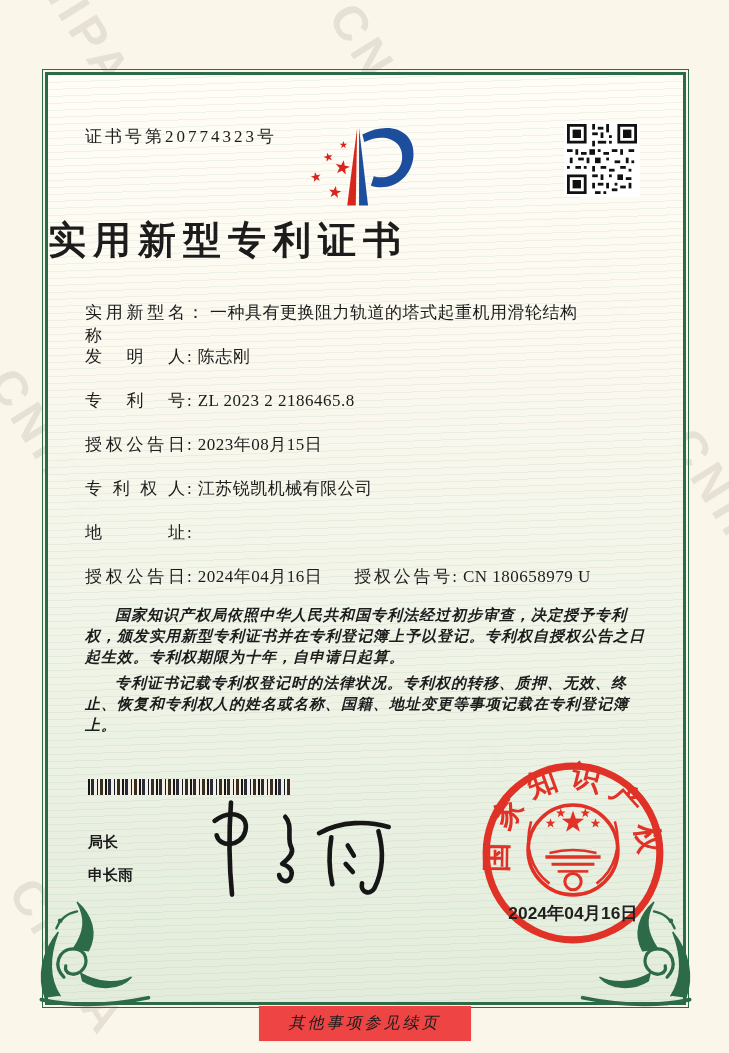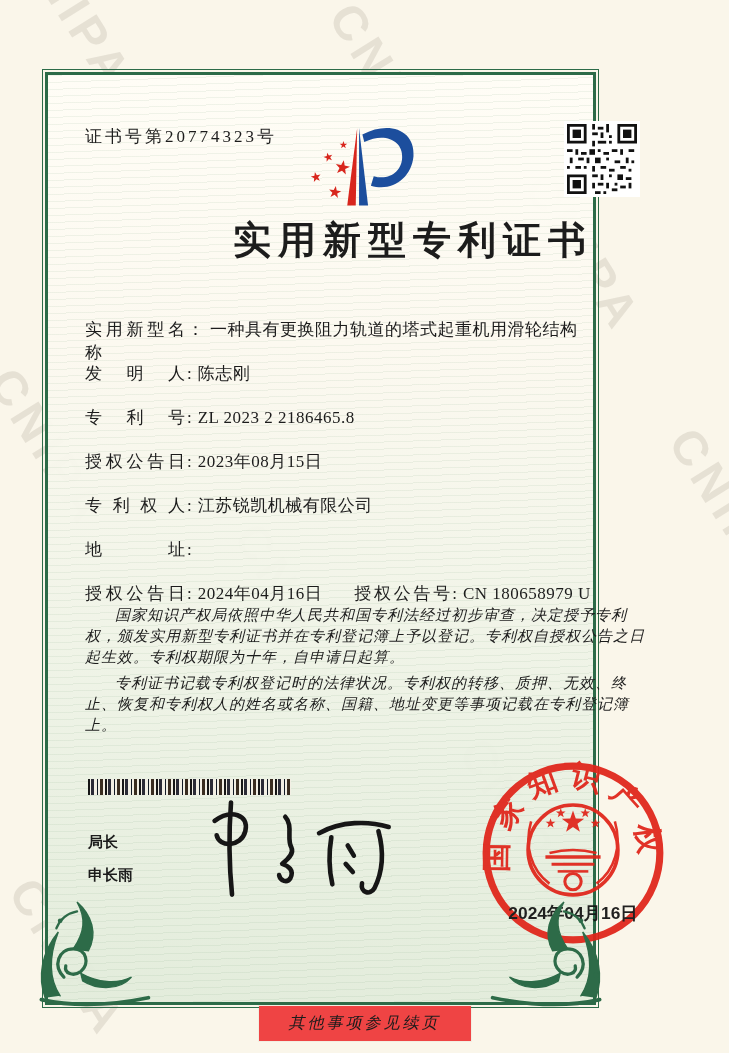--- a/index.html
+++ b/index.html
@@ -16,49 +16,49 @@
     position:absolute;
     font-family:"Liberation Sans","DejaVu Sans",sans-serif;
     font-size:48px; font-weight:700; letter-spacing:6px;
     color:rgba(158,152,136,0.22);
     transform:rotate(58deg);
     white-space:nowrap;
     pointer-events:none;
     z-index:0;
   }
   .frame {
-    position:absolute; left:45px; top:72px; width:551px; height:933px;
+    position:absolute; left:45px; top:72px; width:641px; height:933px;
     border:3px solid #2c6b48;
     outline:1px solid #2c6b48; outline-offset:2px;
     background:
       repeating-linear-gradient(178deg, rgba(110,155,115,0.10) 0 1px, rgba(0,0,0,0) 1px 7px),
       linear-gradient(180deg, rgba(255,253,246,1) 0%, rgba(252,249,240,0.95) 30%, rgba(238,243,230,0.95) 65%, rgba(226,236,219,0.95) 100%);
     z-index:1;
   }
   .cert-no {
     position:absolute; left:37px; top:50px;
     font-size:17px; letter-spacing:3px;
   }
   .logo { position:absolute; left:250px; top:36px; width:142px; height:102px; }
   .qr { position:absolute; left:516px; top:46px; width:76px; height:76px; background:#fff; padding:3px; }
   .title {
     position:absolute; left:0; top:140px; width:100%;
-    text-align:right; font-size:38px; font-weight:700; letter-spacing:7px;
+    text-align:left; font-size:38px; font-weight:700; letter-spacing:7px;
   }
   .fields { position:absolute; left:37px; top:226px; width:575px; }
   .frow { display:flex; align-items:baseline; height:22px; margin-bottom:22px; font-size:17px; }
-  .lbl { display:inline-block; width:100px; text-align:justify; text-align-last:justify;margin-top:17px; }
+  .lbl { display:inline-block; width:100px; text-align:justify; text-align-last:justify; }
   .sep { margin:0 6px 0 2px; }
   .val { letter-spacing:0.5px; }
   .grp2 { display:flex; align-items:baseline; margin-left:32px; }
   .lbl2 { display:inline-block; width:96px; text-align:justify; text-align-last:justify; }
   .paras { position:absolute; left:37px; top:530px; width:567px; }
   .paras p {
     font-size:15px; line-height:21px; text-indent:2em;
-    font-style:italic; letter-spacing:1px; margin-bottom:5px;
+    font-style:italic; letter-spacing:1px; margin-bottom:5px;font-weight:bold;
   }
   .barcode {
     position:absolute; left:40px; top:704px; width:203px; height:16px;
     background:repeating-linear-gradient(90deg,
       #161616 0 2px, #f2efe4 2px 3px, #2b2b36 3px 6px, #f2efe4 6px 9px,
       #131c26 9px 10px, #f2efe4 10px 12px, #3a2d20 12px 15px, #f2efe4 15px 17px);
   }
   .official { position:absolute; left:40px; top:758px; font-family:Liberation Serif, serif; font-size:15px; font-weight:600; }
   .official div { margin-bottom:14px; }
   .signature { position:absolute; left:140px; top:718px; width:215px; height:110px; }

